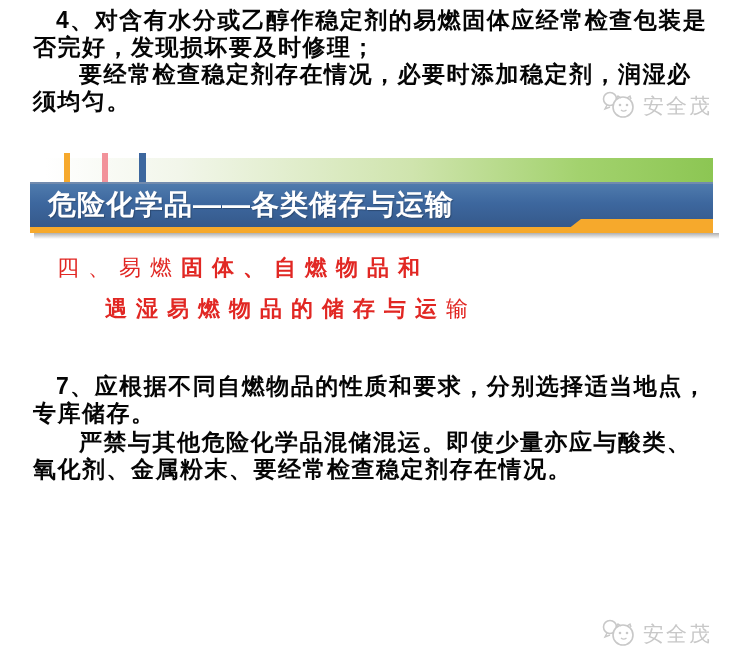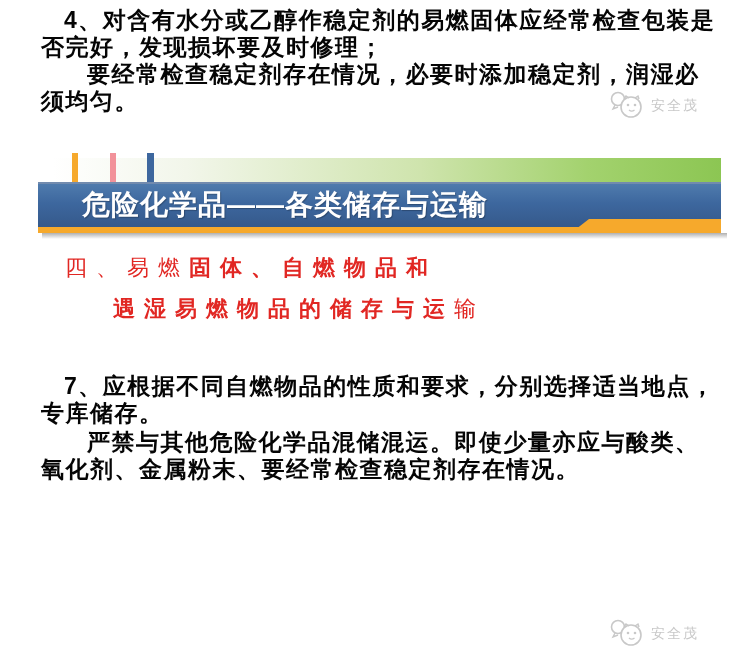--- a/index.html
+++ b/index.html
@@ -1,46 +1,45 @@
 <!DOCTYPE html>
 <html style="--text_black: #050505; --red: #e12723; --blue_highlight: #1e1fcd; --banner_blue: #3d679e; --banner_blue_light: #4f7bad; --orange: #f6a92c; --green: #8cc653; --tick_pink: #f2929a; --watermark_gray: #c8c8c8;"><head>
 <meta charset="utf-8">
 <style>
   html,body{margin:0;padding:0;background:#ffffff;}
   .page{
     position:relative;width:732px;height:661px;background:#fff;overflow:hidden;
     font-family:"Liberation Sans","DejaVu Sans",sans-serif;
     color:var(--text_black,#050505);
-    margin-left:8px;
   }
   
   .top-block{position:absolute;left:33px;top:7px;width:681px;}
   .body-p{
     margin:0;font-size:23px;font-weight:700;line-height:27px;
     letter-spacing:1.5px;color:var(--text_black,#050505);
     word-break:break-all;
   }
   
   .wm{position:absolute;display:flex;align-items:center;gap:5px;
-      color:var(--watermark_gray,#c8c8c8);font-size:14px;font-weight:400;letter-spacing:2px;}
+      color:var(--watermark_gray,#c8c8c8);font-size:21px;font-weight:400;letter-spacing:2px;}
   .wm-top{left:600px;top:90px;}
   .wm-bottom{left:600px;top:618px;}
   .wm svg{display:block;}
   
   .banner{position:absolute;left:0;top:153px;width:739px;height:90px;}
   .strip{position:absolute;left:45px;top:5px;width:668px;height:24px;
          background:linear-gradient(to right,#ffffff 0%,#f2f6ea 20%,#cfe4ad 55%,#a3d26e 80%,var(--green,#8cc653) 100%);}
   .tick{position:absolute;top:0;width:6px;height:29px;}
   .tick-orange{left:64px;background:var(--orange,#f6a92c);}
   .tick-pink{left:102px;background:var(--tick_pink,#f2929a);}
   .tick-blue{left:139px;width:7px;background:var(--banner_blue,#3d679e);}
   .bar{position:absolute;left:30px;top:29px;width:683px;height:45px;
        background:linear-gradient(180deg,var(--banner_blue_light,#4f7bad) 0%,var(--banner_blue,#3d679e) 45%,#35598b 100%);
        border-top:2px solid rgba(255,255,255,.30);box-sizing:border-box;}
-  .bar-title{display:block;padding-left:44px;line-height:42px;
+  .bar-title{display:block;padding-left:18px;line-height:42px;
        font-size:28px;font-weight:700;color:#ffffff;letter-spacing:1px;white-space:nowrap;
        text-shadow:1px 1px 1px rgba(0,0,0,.25);}
   .underline{position:absolute;left:30px;top:74px;width:683px;height:6px;background:var(--orange,#f6a92c);}
   .trap{position:absolute;left:563px;top:66px;width:150px;height:14px;background:var(--orange,#f6a92c);
         clip-path:polygon(0 100%,18px 0,100% 0,100% 100%);}
   .banner-shadow{position:absolute;left:34px;top:80px;width:685px;height:6px;
         background:linear-gradient(to bottom,rgba(110,110,110,.55),rgba(255,255,255,0));}
   
   .red-title{position:absolute;left:57px;top:247px;margin:0;
         font-size:22px;line-height:41px;letter-spacing:9px;white-space:nowrap;

